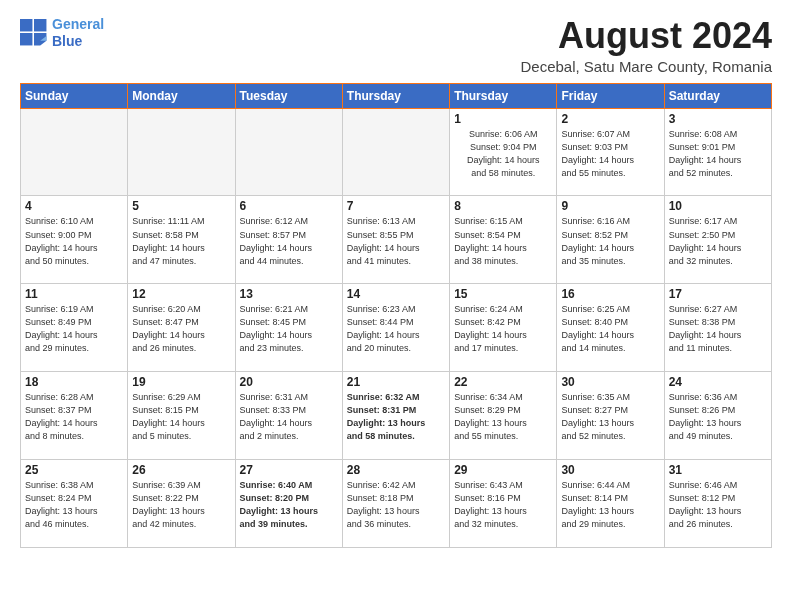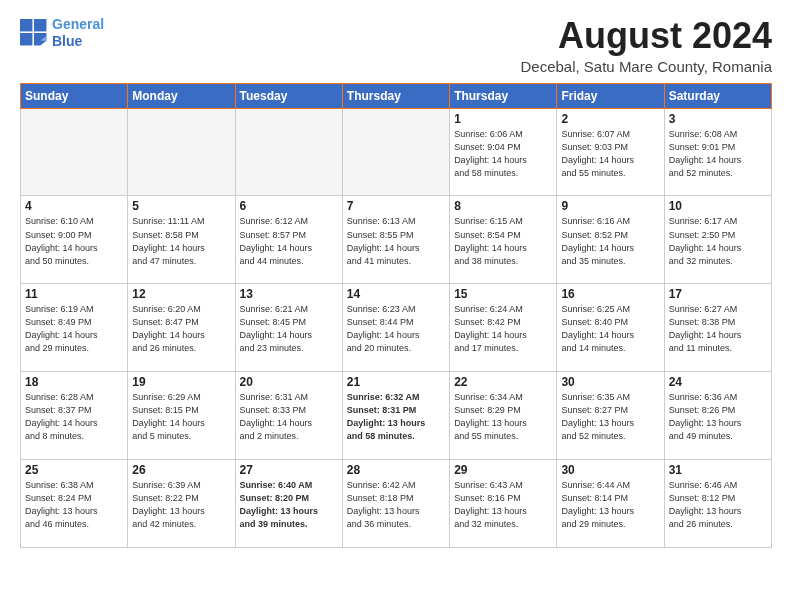--- a/index.html
+++ b/index.html
@@ -136,21 +136,21 @@
       </tr>
     </thead>
     <tbody id="calendar-body">
     <tr>
           <td class="empty"></td>
           <td class="empty"></td>
           <td class="empty"></td>
           <td class="empty"></td>
           <td>
             <span class="day-num">1</span>
-            <div class="day-info" style="white-space: pre-line;">Sunrise: 6:06 AM
+            <div class="day-info" style="white-space: pre-line; text-align: center;">Sunrise: 6:06 AM
 Sunset: 9:04 PM
 Daylight: 14 hours
 and 58 minutes.</div>
           </td>
           <td>
             <span class="day-num">2</span>
             <div class="day-info" style="white-space: pre-line;">Sunrise: 6:07 AM
 Sunset: 9:03 PM
 Daylight: 14 hours
 and 55 minutes.</div>

